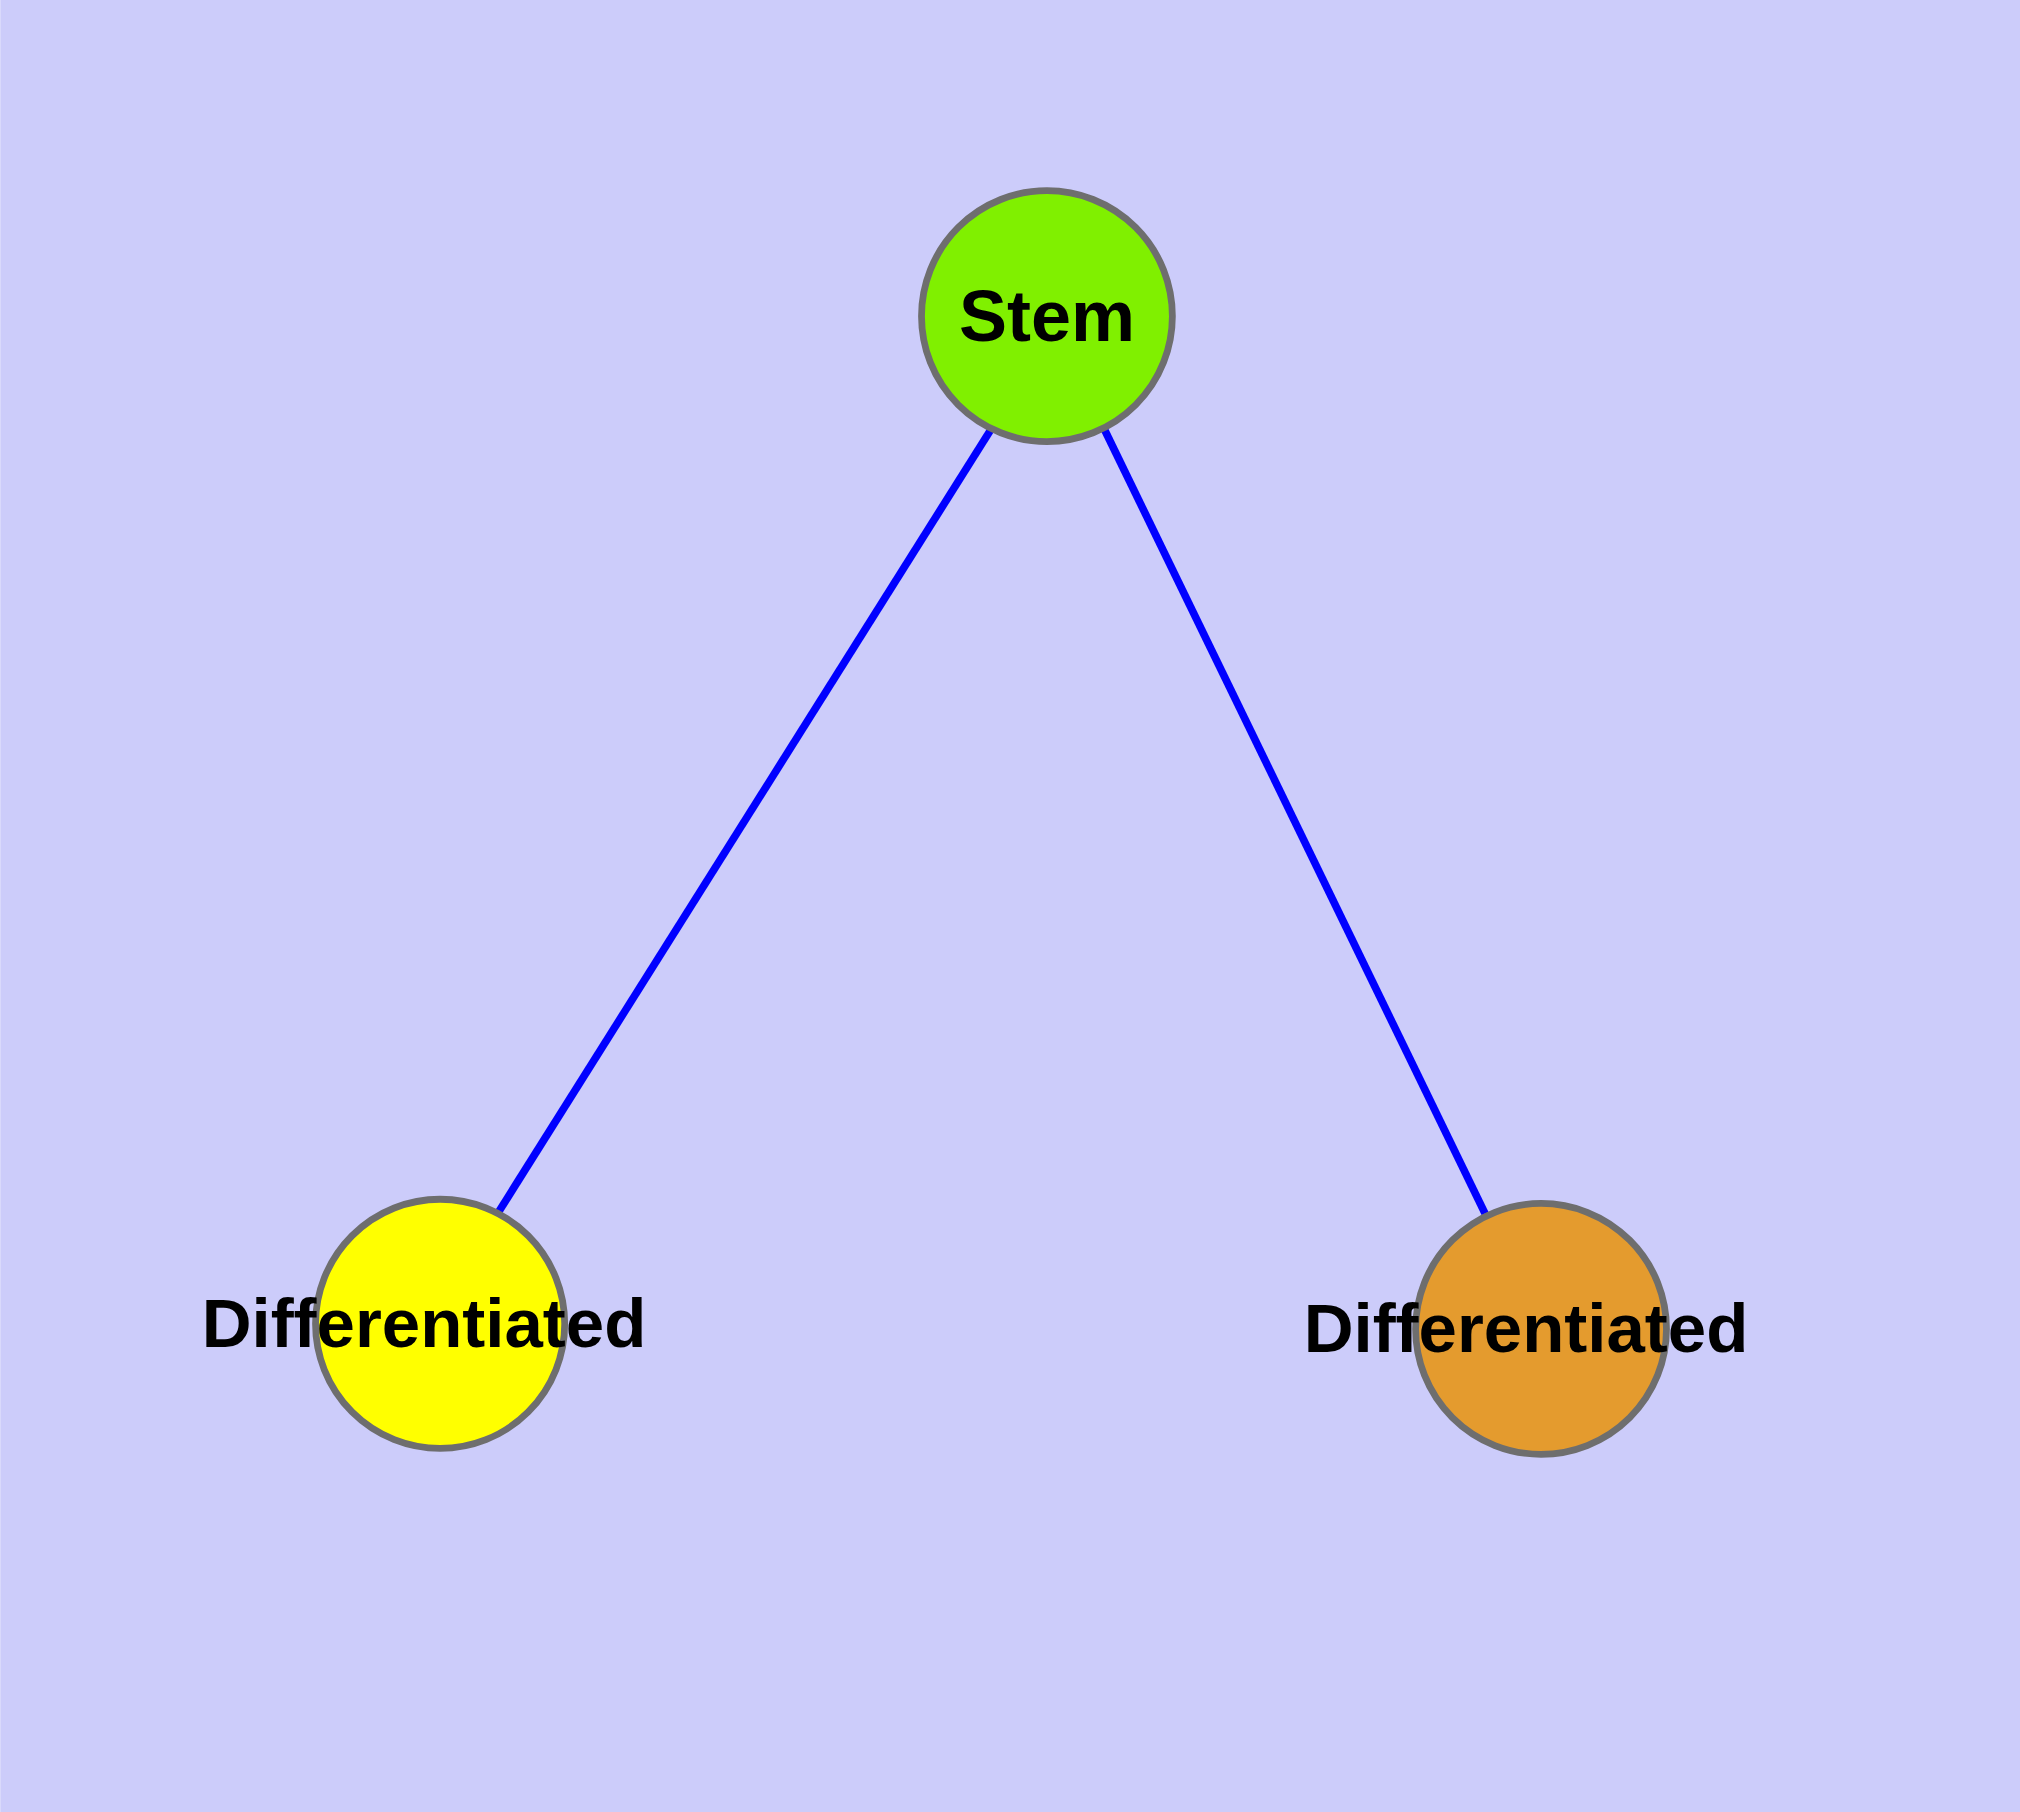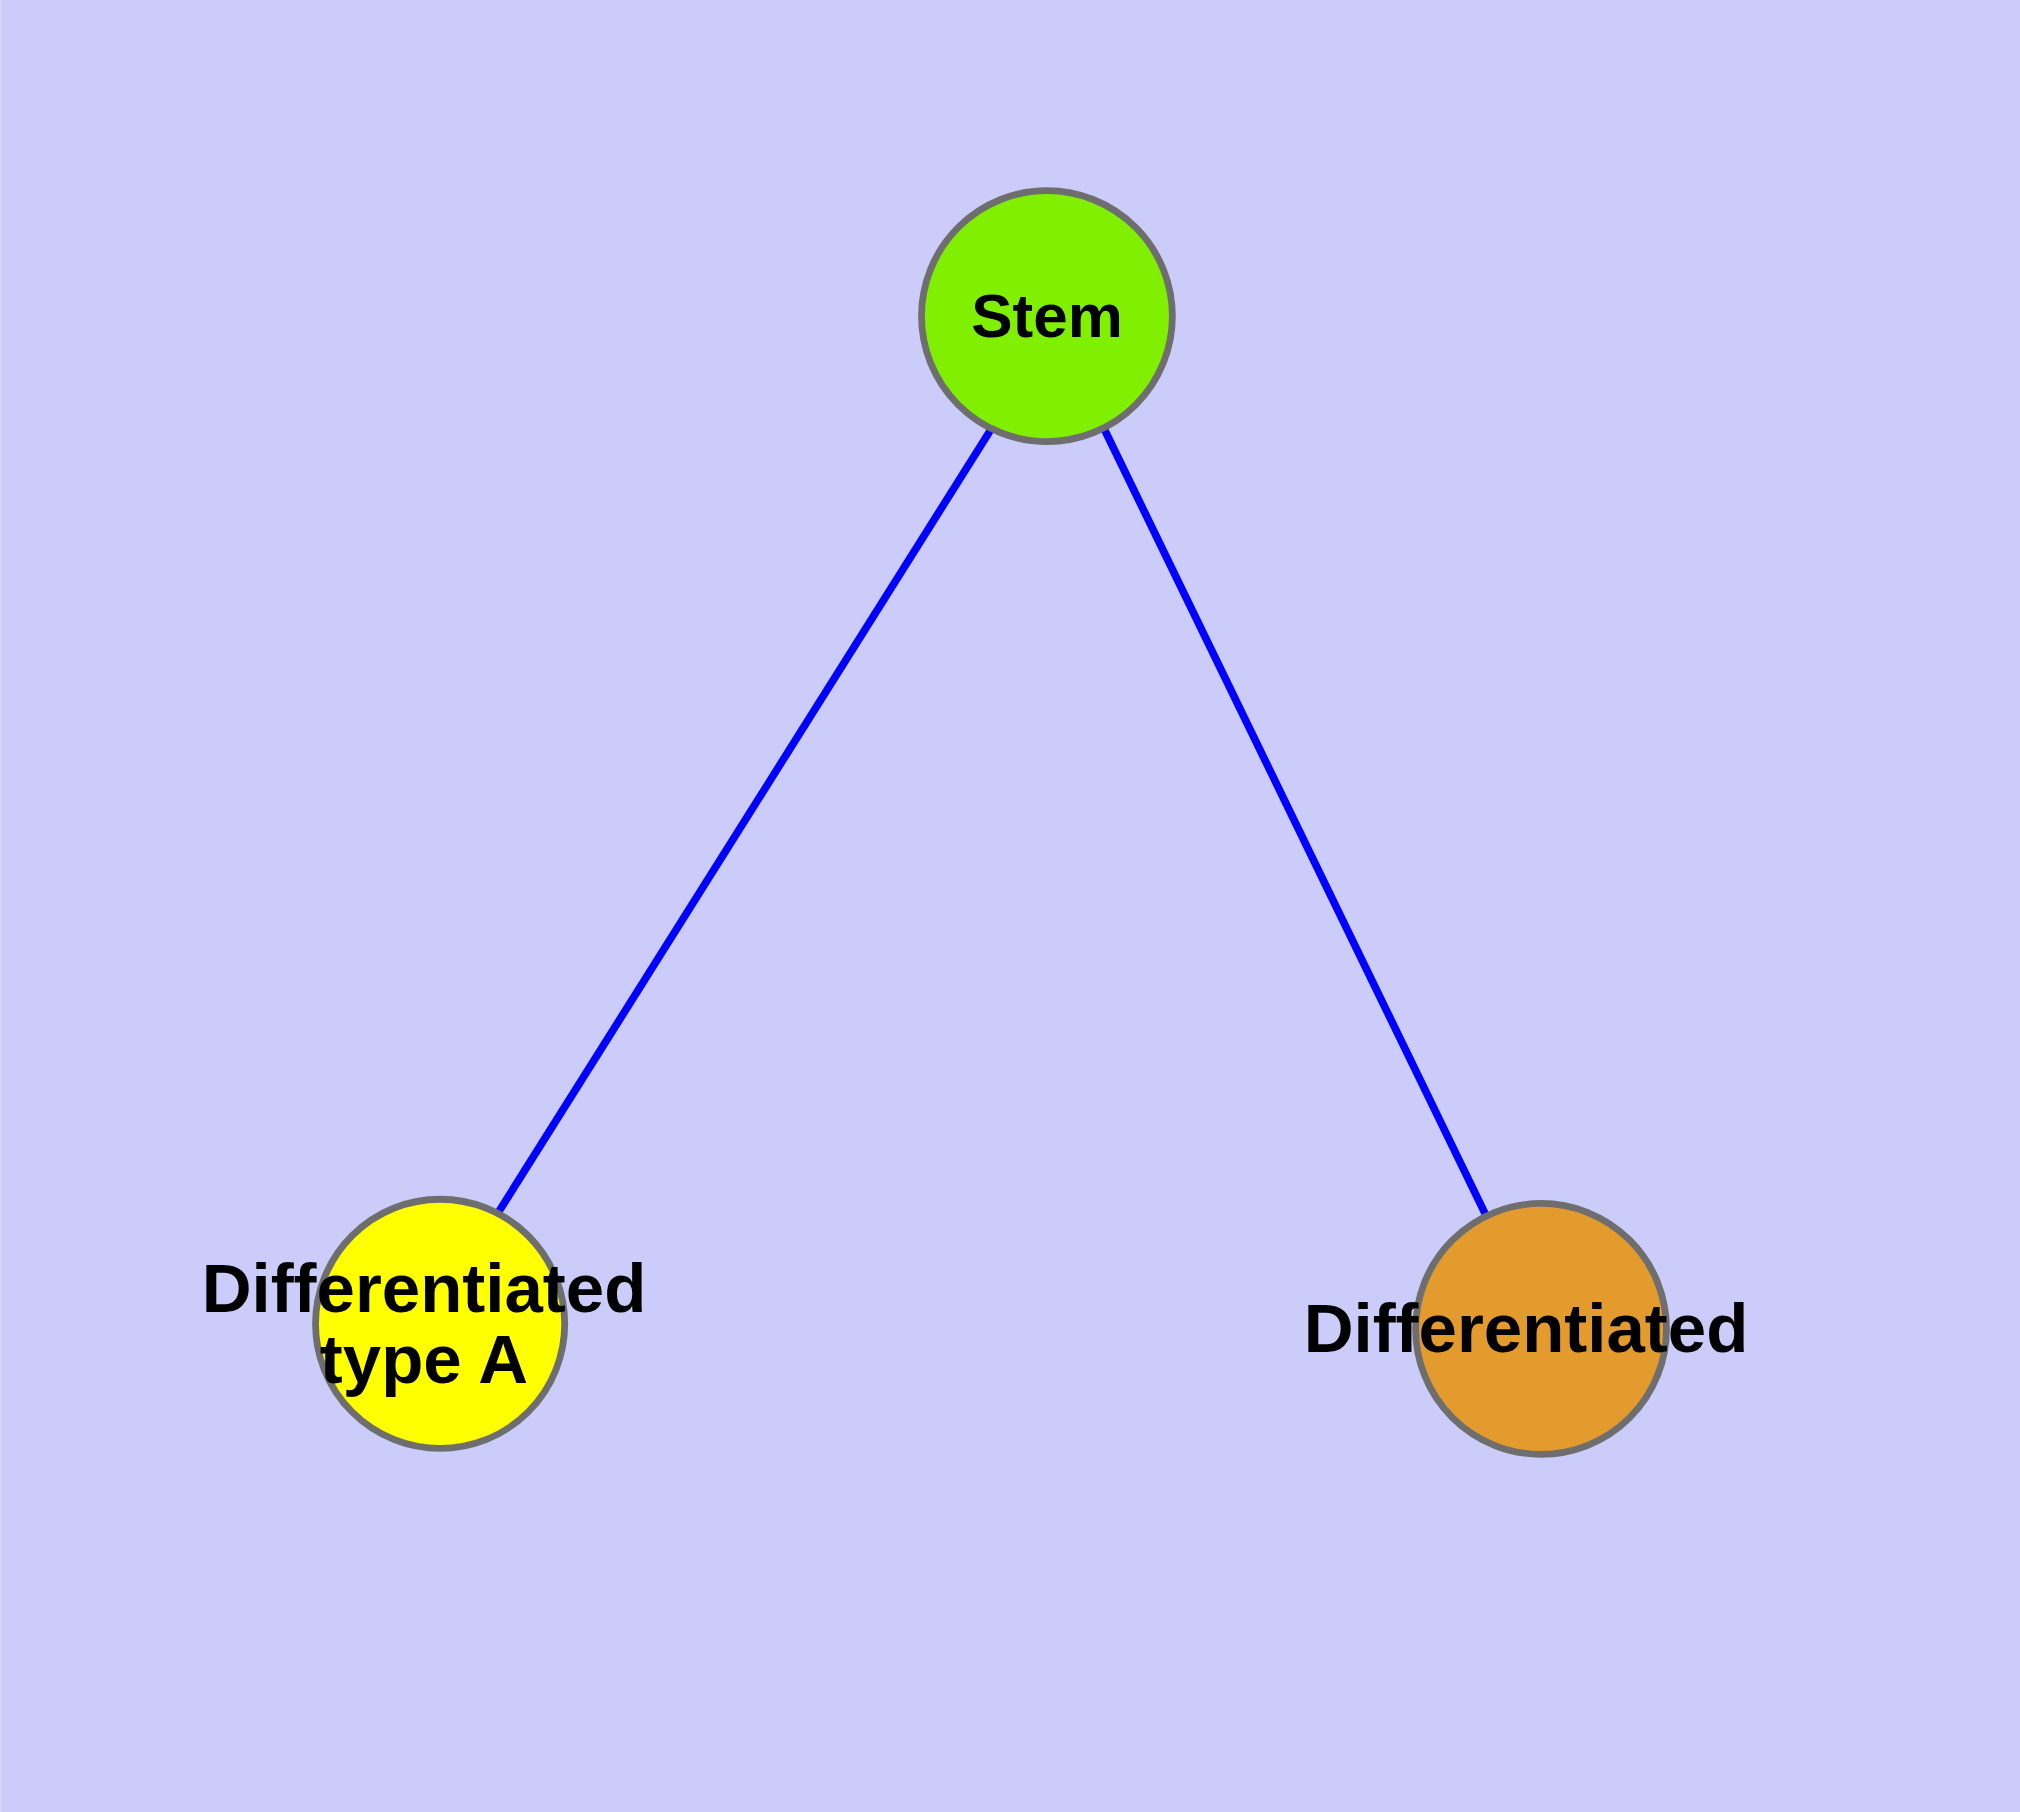--- a/index.html
+++ b/index.html
@@ -25,21 +25,21 @@
     position: absolute;
     text-align: center;
     font-family: "Liberation Sans", sans-serif;
     font-weight: bold;
     color: #000000;
     line-height: 1.03;
     white-space: nowrap;
     pointer-events: none;
     transform: translate(-50%, -50%);
   }
-  #label-stem      { font-size: 62px; left: 1047px; top: 316px; }
+  #label-stem      { font-size: 72px; left: 1047px; top: 316px; }
   #label-diff-a    { font-size: 69px; left: 424px;  top: 1324px; }
   #label-diff-b    { font-size: 69px; left: 1526px; top: 1329px; }
   .label-line { display: block; }
 </style>
 </head>
 <body>
 
 <div id="canvas" style="width: 2021px; height: 1812px;">
 
   <svg id="graph-svg" viewBox="0 0 2384 2138" xmlns="http://www.w3.org/2000/svg" style="width: 2021px; height: 1812px;">
@@ -56,21 +56,20 @@
       <circle id="node-diff-b" cx="1818" cy="1568" r="148" fill="#e49b2e" stroke="#6e6e6e" stroke-width="8"></circle>
     </g>
   </svg>
 
   <div class="node-label" id="label-stem" style="left: 1047px; top: 316px; color: rgb(0, 0, 0);">
     <span class="label-line">Stem</span>
   </div>
 
   <div class="node-label" id="label-diff-a" style="left: 424px; top: 1324px; color: rgb(0, 0, 0);">
     <span class="label-line">Differentiated</span>
-    <span class="label-line">type A</span>
   </div>
 
   <div class="node-label" id="label-diff-b" style="left: 1526px; top: 1329px; color: rgb(0, 0, 0);">
     <span class="label-line">Differentiated</span>
   </div>
 
 </div>
 
 
 </body></html>

